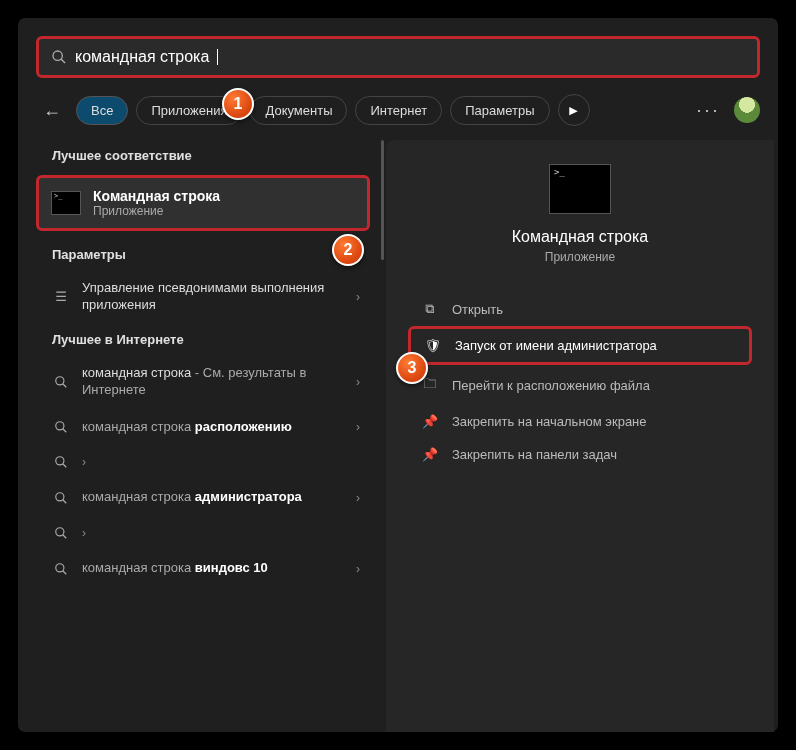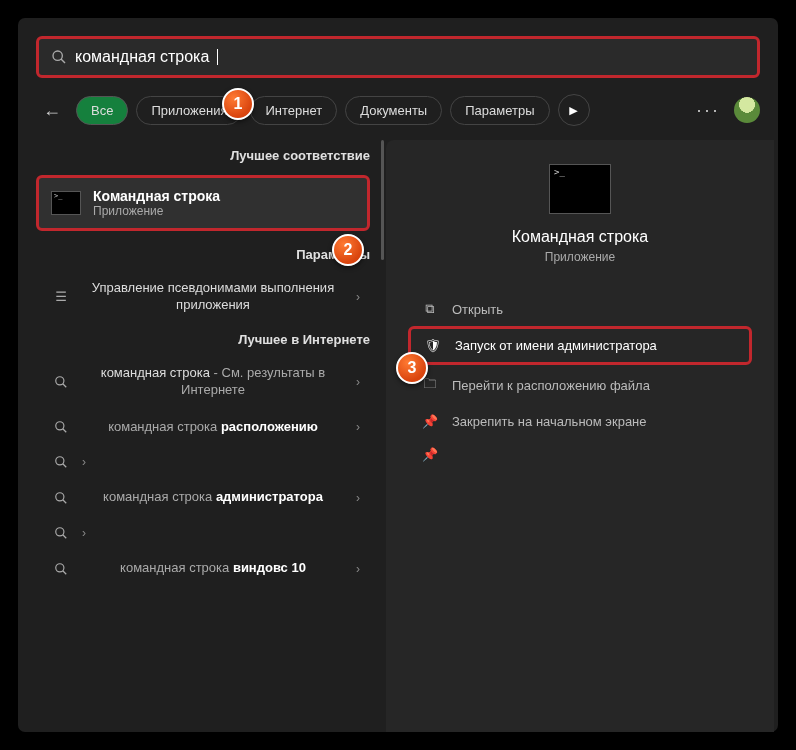--- a/index.html
+++ b/index.html
@@ -57,21 +57,21 @@
   }
   .chip {
     padding: 6px 14px;
     border-radius: 16px;
     font-size: 13px;
     background: transparent;
     border: 1px solid #444;
     color: #ddd;
     white-space: nowrap;
   }
-  .chip.active { background: #15803d; border-color: #555; }
+  .chip.active { background: #0c4a6e; border-color: #555; }
   .play-btn {
     width: 32px; height: 32px;
     display: flex; align-items: center; justify-content: center;
     border-radius: 16px; border: 1px solid #444;
     font-size: 11px;
   }
   .spacer { flex: 1; }
   .dots { color: #ccc; font-size: 18px; letter-spacing: 2px; padding: 0 6px; }
   .avatar {
     width: 26px; height: 26px; border-radius: 50%;
@@ -104,21 +104,20 @@
     padding: 24px 0 0 0;
     display: flex;
     flex-direction: column;
     align-items: center;
   }
   .sec-head {
     font-size: 13px;
     font-weight: 600;
     color: #e0e0e0;
     padding: 8px 16px 8px 16px;
-    text-align: right;
   }
   .best-card {
     margin: 4px 16px 8px 0;
     background: #303030;
     border: 3px solid #c1272d;
     border-radius: 6px;
     padding: 10px 12px;
     display: flex;
     align-items: center;
     gap: 12px;
@@ -140,21 +139,21 @@
   .best-title { font-size: 14px; font-weight: 600; }
   .best-sub { font-size: 12px; color: #aaa; }
   .row {
     display: flex;
     align-items: center;
     gap: 12px;
     padding: 10px 26px 10px 16px;
     font-size: 13px;
     color: #ddd;
   }
-  .row .txt { flex: 1; line-height: 1.3; text-align: center; }
+  .row .txt { flex: 1; line-height: 1.3; }
   .row .chev { color: #888; font-size: 12px; }
   .bold { font-weight: 600; color: #fff; }
   .dim { color: #aaa; }
   .icn {
     width: 18px;
     display: flex; justify-content: center;
     font-size: 13px; color: #aaa;
   }
   .sicon svg { width: 14px; height: 14px; }
   
@@ -225,22 +224,22 @@
       <span>командная строка</span>
         <span class="cursor"></span>
       <input type="text" style="width: 0px; opacity: 0; position: absolute;" value="командная строка">
     </div>
   </div>
 
   <div class="filterbar">
     <div class="back-btn">←</div>
     <div class="chip active">Все</div>
     <div class="chip">Приложения</div>
+    <div class="chip">Документы</div>
     <div class="chip">Интернет</div>
-    <div class="chip">Документы</div>
     <div class="chip">Параметры</div>
     <div class="play-btn">▶</div>
     <div class="spacer"></div>
     <div class="dots">···</div>
     <div class="avatar"></div>
   </div>
 
   <div class="content">
 
     <div class="left">
@@ -340,20 +339,21 @@
         <div class="action">
           <span class="aicn">🗀</span>
           <span>Перейти к расположению файла</span>
         </div>
         <div class="action">
           <span class="aicn">📌</span>
           <span>Закрепить на начальном экране</span>
         </div>
         <div class="action">
           <span class="aicn">📌</span>
+          <span>Закрепить на панели задач</span>
         </div>
       </div>
     </div>
   </div>
 </div>
 
 <div class="badge b1">1</div>
 <div class="badge b2">2</div>
 <div class="badge b3">3</div>
 

